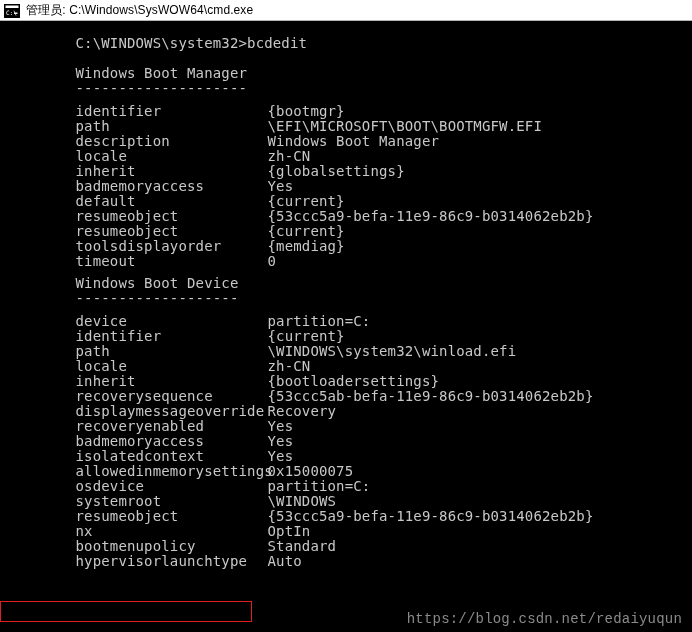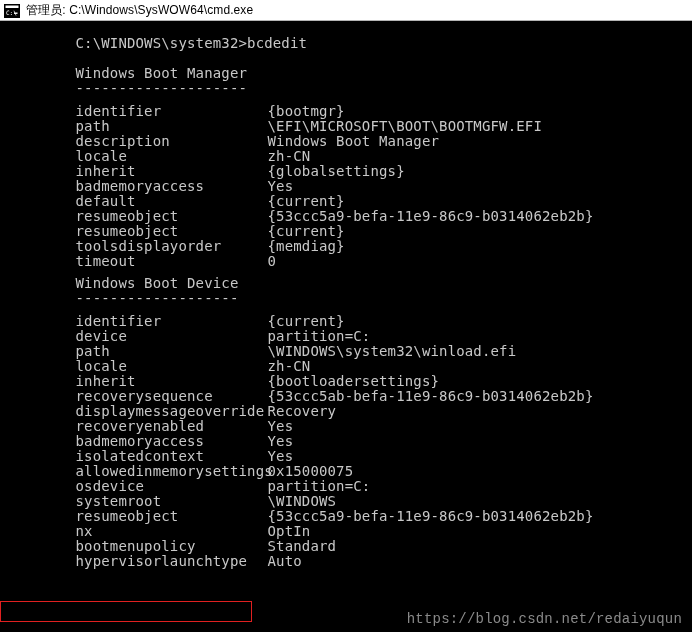--- a/index.html
+++ b/index.html
@@ -179,24 +179,24 @@
     <div class="blank"></div>
 
     <div class="line">
       <span>Windows Boot Device</span>
     </div>
     <div class="line">
       <span>-------------------</span>
     </div>
 
     <div class="line">
+      <span class="lbl">device</span><span class="val">partition=C:</span>
+    </div>
+    <div class="line">
       <span class="lbl">identifier</span><span class="val">{current}</span>
-    </div>
-    <div class="line">
-      <span class="lbl">device</span><span class="val">partition=C:</span>
     </div>
     <div class="line">
       <span class="lbl">path</span><span class="val">\WINDOWS\system32\winload.efi</span>
     </div>
     <div class="line">
       <span class="lbl">locale</span><span class="val">zh-CN</span>
     </div>
     <div class="line">
       <span class="lbl">inherit</span><span class="val">{bootloadersettings}</span>
     </div>

